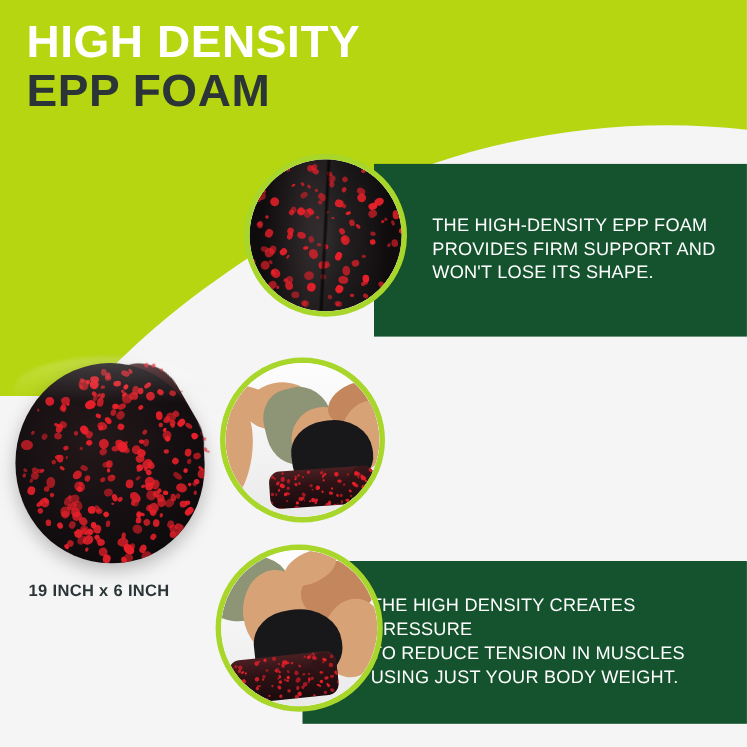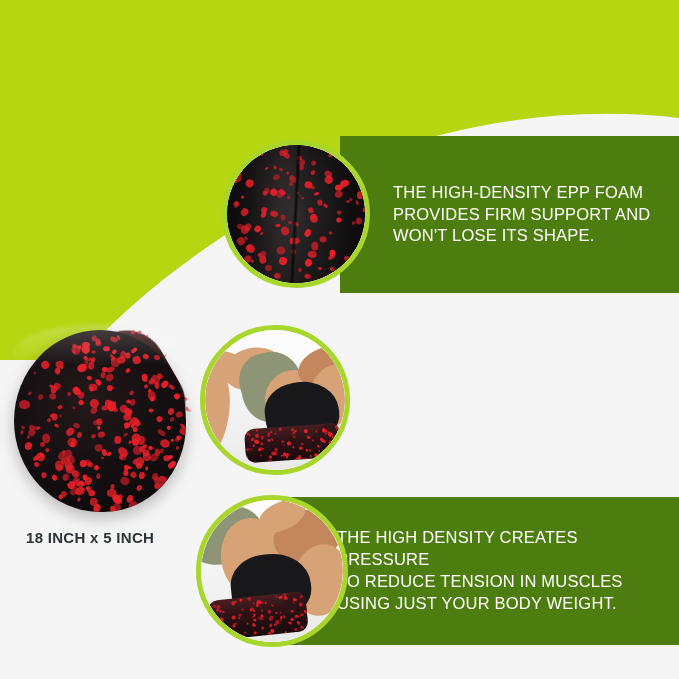--- a/index.html
+++ b/index.html
@@ -30,23 +30,23 @@
     font-size:41px;font-weight:bold;color:#2b3436;
     letter-spacing:0.5px;line-height:1.02;margin-top:4px;
     font-family:"Liberation Sans", sans-serif;
     transform:scaleX(1.02);transform-origin:left center;
     white-space:nowrap;
   }
 
   
   .panel{
     position:absolute;
-    background:#4d7c0f;
+    background:#14532d;
     z-index:3;
-    display:flex;align-items:center;
+    display:flex;align-items:center;margin-top:13px;
   }
   .panel-text{
     color:#ffffff;
     font-size:16.5px;
     line-height:1.32;
     letter-spacing:0.2px;
     font-family:"Liberation Sans", sans-serif;
     white-space:pre-line;
   }
   #panel-1{left:340px;top:136px;width:339px;height:157px;}
@@ -143,20 +143,24 @@
 
 <div id="stage">
 
   <svg class="header-green" viewBox="0 0 679 360" preserveAspectRatio="none">
     <path id="hdr-path" d="M0,0 L679,0 L679,118
              C560,104 430,126 330,175
              C215,232 130,300 78,360
              L0,360 Z" fill="#b5d610"></path>
   </svg>
 
+  <div class="title-wrap">
+    <div class="title-line1">HIGH DENSITY</div>
+    <div class="title-line2">EPP FOAM</div>
+  </div>
 
   <div class="panel" id="panel-1">
     <div class="panel-text">THE HIGH-DENSITY EPP FOAM
 PROVIDES FIRM SUPPORT AND
 WON'T LOSE ITS SHAPE.</div>
   </div>
   <div class="panel" id="panel-3">
     <div class="panel-text">THE HIGH DENSITY CREATES PRESSURE
 TO REDUCE TENSION IN MUSCLES
 USING JUST YOUR BODY WEIGHT.</div>
@@ -858,15 +862,15 @@
         <div class="speck" style="left: 63.4px; top: 102.4px; width: 5.1px; height: 6.2px; background: rgb(232, 32, 42); opacity: 0.77; transform: rotate(13deg);"></div>
         <div class="speck" style="left: 33.1px; top: 88.3px; width: 3.6px; height: 4px; background: rgb(232, 32, 42); opacity: 0.67; transform: rotate(60deg);"></div>
         <div class="speck" style="left: 73.5px; top: 131.6px; width: 5px; height: 5.5px; background: rgb(232, 32, 42); opacity: 0.7; transform: rotate(95deg);"></div>
         <div class="speck" style="left: 140.4px; top: 119.8px; width: 7.3px; height: 4.9px; background: rgb(232, 32, 42); opacity: 0.74; transform: rotate(84deg);"></div>
         <div class="speck" style="left: 74px; top: 28.2px; width: 4px; height: 2.8px; background: rgb(232, 32, 42); opacity: 0.76; transform: rotate(144deg);"></div>
         <div class="speck" style="left: 63.5px; top: 62px; width: 6.5px; height: 6.1px; background: rgb(232, 32, 42); opacity: 0.72; transform: rotate(122deg);"></div>
         <div class="speck" style="left: 79.8px; top: 89.1px; width: 5.3px; height: 6.9px; background: rgb(232, 32, 42); opacity: 0.58; transform: rotate(68deg);"></div>
       </div>
     <div class="roller-rim"></div>
   </div>
-  <div class="hero-caption">18 INCH x 5 INCH</div>
+  <div class="hero-caption">19 INCH x 6 INCH</div>
 
 </div>
 
 </body></html>

